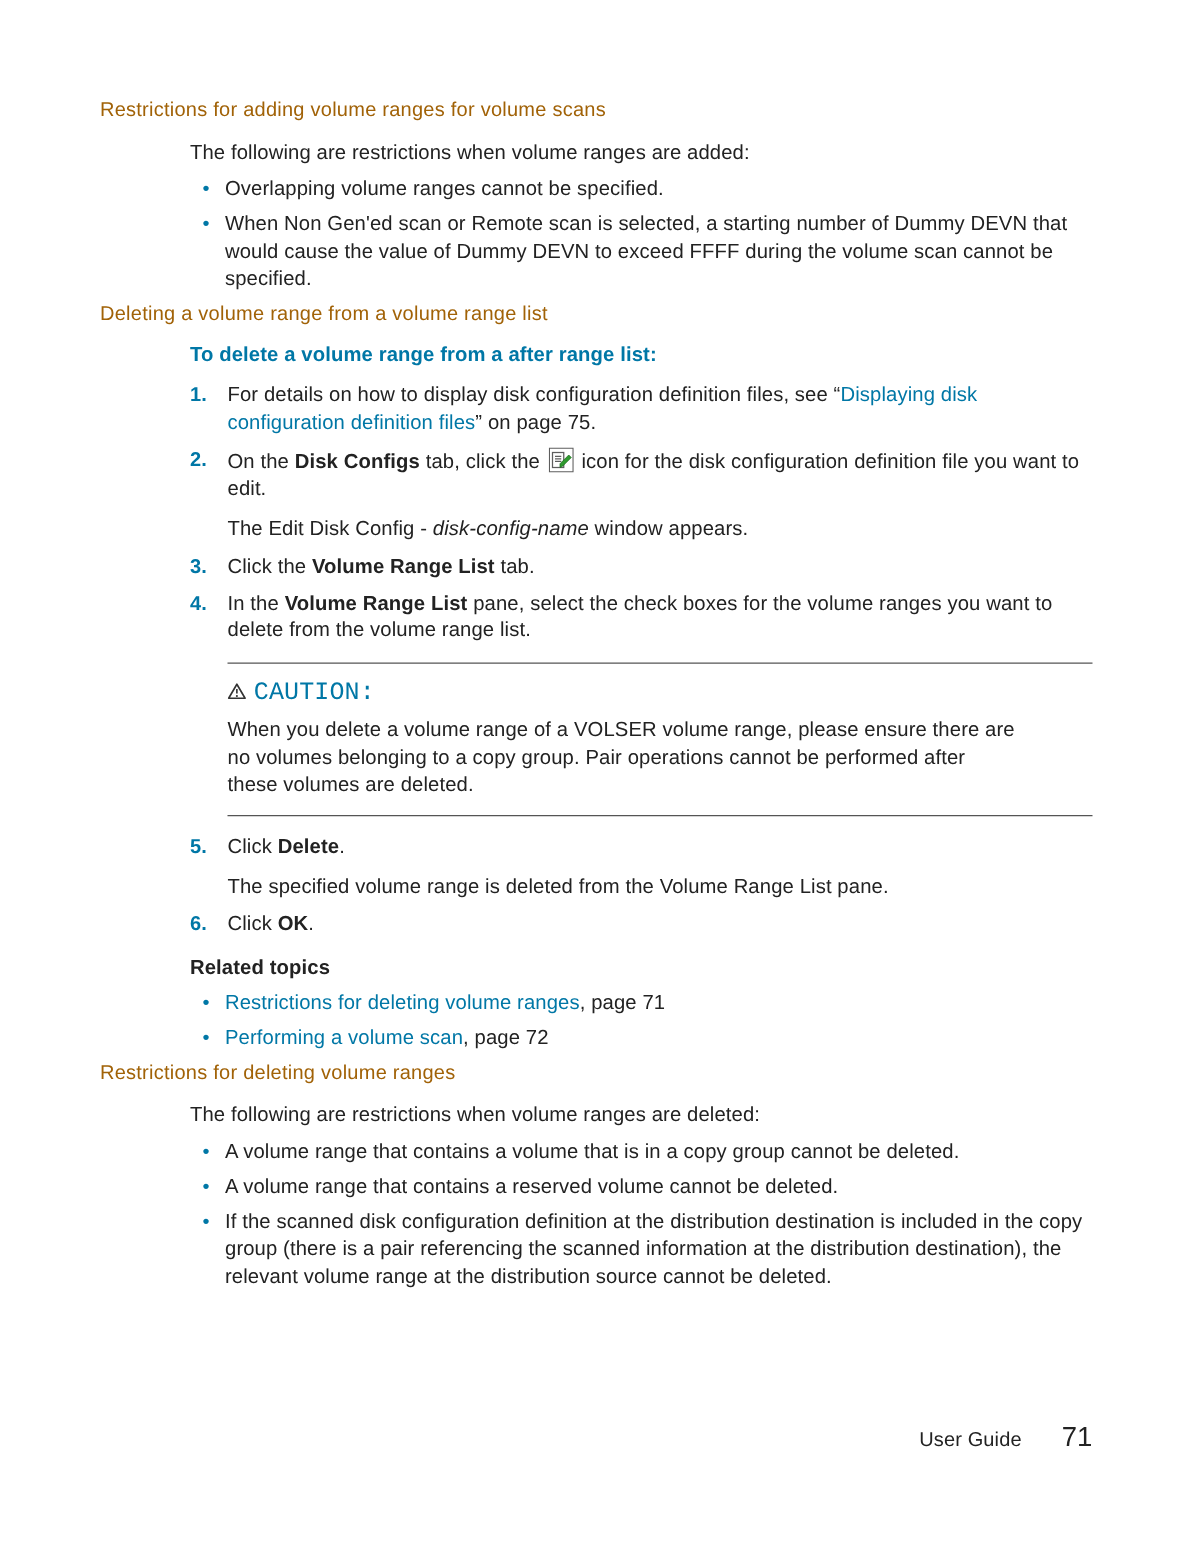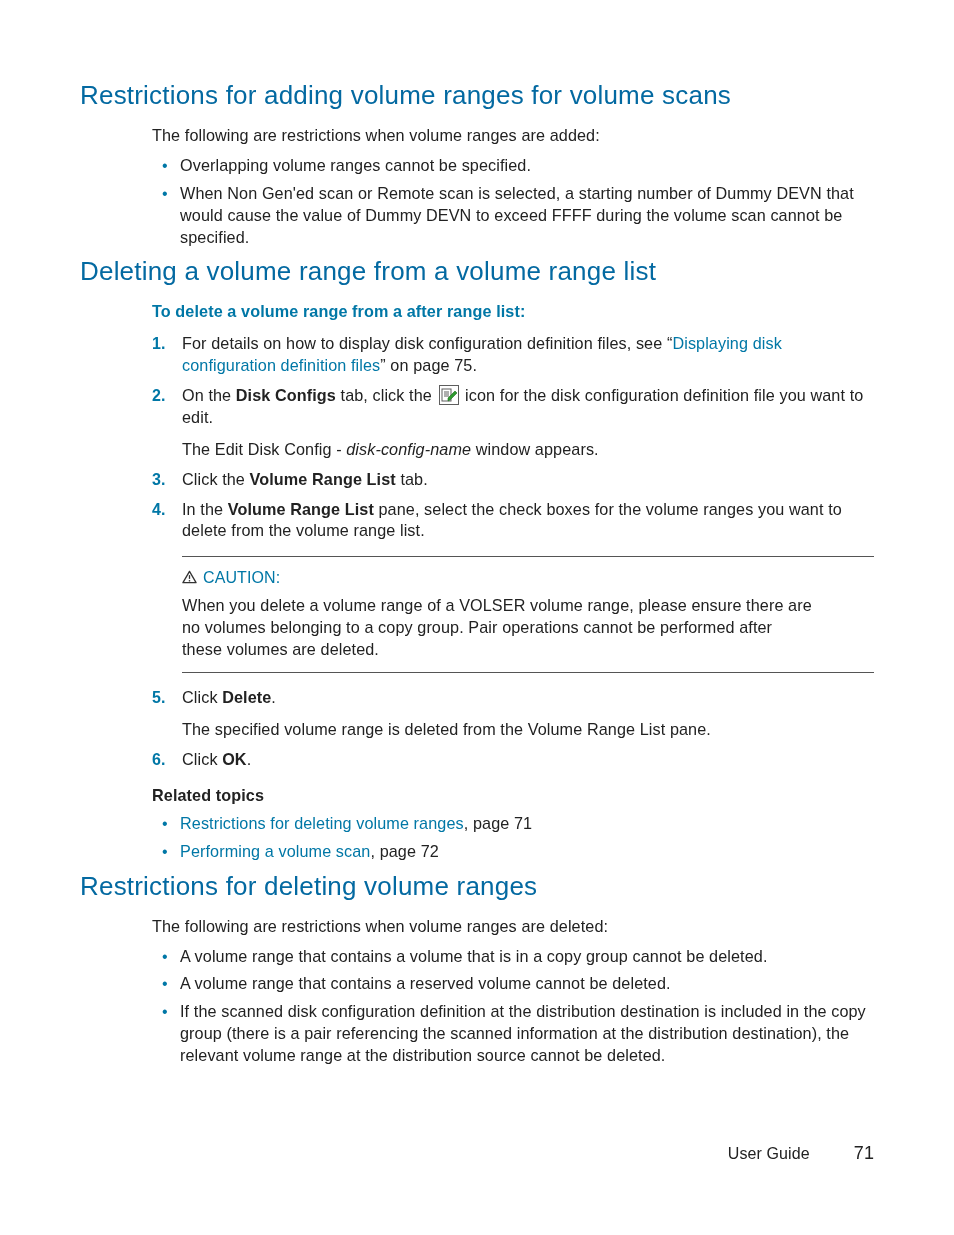--- a/index.html
+++ b/index.html
@@ -16,22 +16,22 @@
     letter-spacing: 0.1px;
   }
   .page {
     position: relative;
     width: 954px;
     height: 1235px;
     box-sizing: border-box;
     padding: 78px 80px 0 80px;
   }
   .h2 {
-    color: #0369a1;
-    font-size: 26px;
+    color: #a16207;
+    font-size: 16px;
     font-weight: 400;
     margin: 0 0 12px 0;
     letter-spacing: 0.2px;
   }
   .h2.mt { }
   .body-block {
     padding-left: 72px;
   }
   .para { margin: 0 0 8px 0; }
   ul.bullets {
@@ -90,41 +90,42 @@
     margin: 0 2px;
   }
   .caution-box {
     margin: 14px 0 14px 30px;
     padding: 10px 60px 4px 0;
     border-top: 1px solid #555555;
     border-bottom: 1px solid #555555;
   }
   .caution-head {
     color: #0077a6;
-    font-size: 16px;
+    font-size: 20px;
     margin-bottom: 6px;
+    font-family: Liberation Mono, monospace;
   }
   .caution-icon {
     display: inline-block;
     width: 15px;
     height: 14px;
     vertical-align: -1px;
     margin-right: 6px;
   }
   .related-head {
     font-weight: 700;
     margin: 14px 0 6px 0;
   }
   .footer {
     position: absolute;
     bottom: 70px;
     right: 80px;
     font-size: 16px;
   }
-  .footer .pn { margin-left: 44px; font-size: 18px; text-align: center; }
+  .footer .pn { margin-left: 32px; font-size: 22px; text-align: center; }
 </style>
 </head>
 <body>
 
 <div class="page">
 
   <div class="h2">Restrictions for adding volume ranges for volume scans</div>
   <div class="body-block">
     <p class="para">The following are restrictions when volume ranges are added:</p>
     <ul class="bullets">

